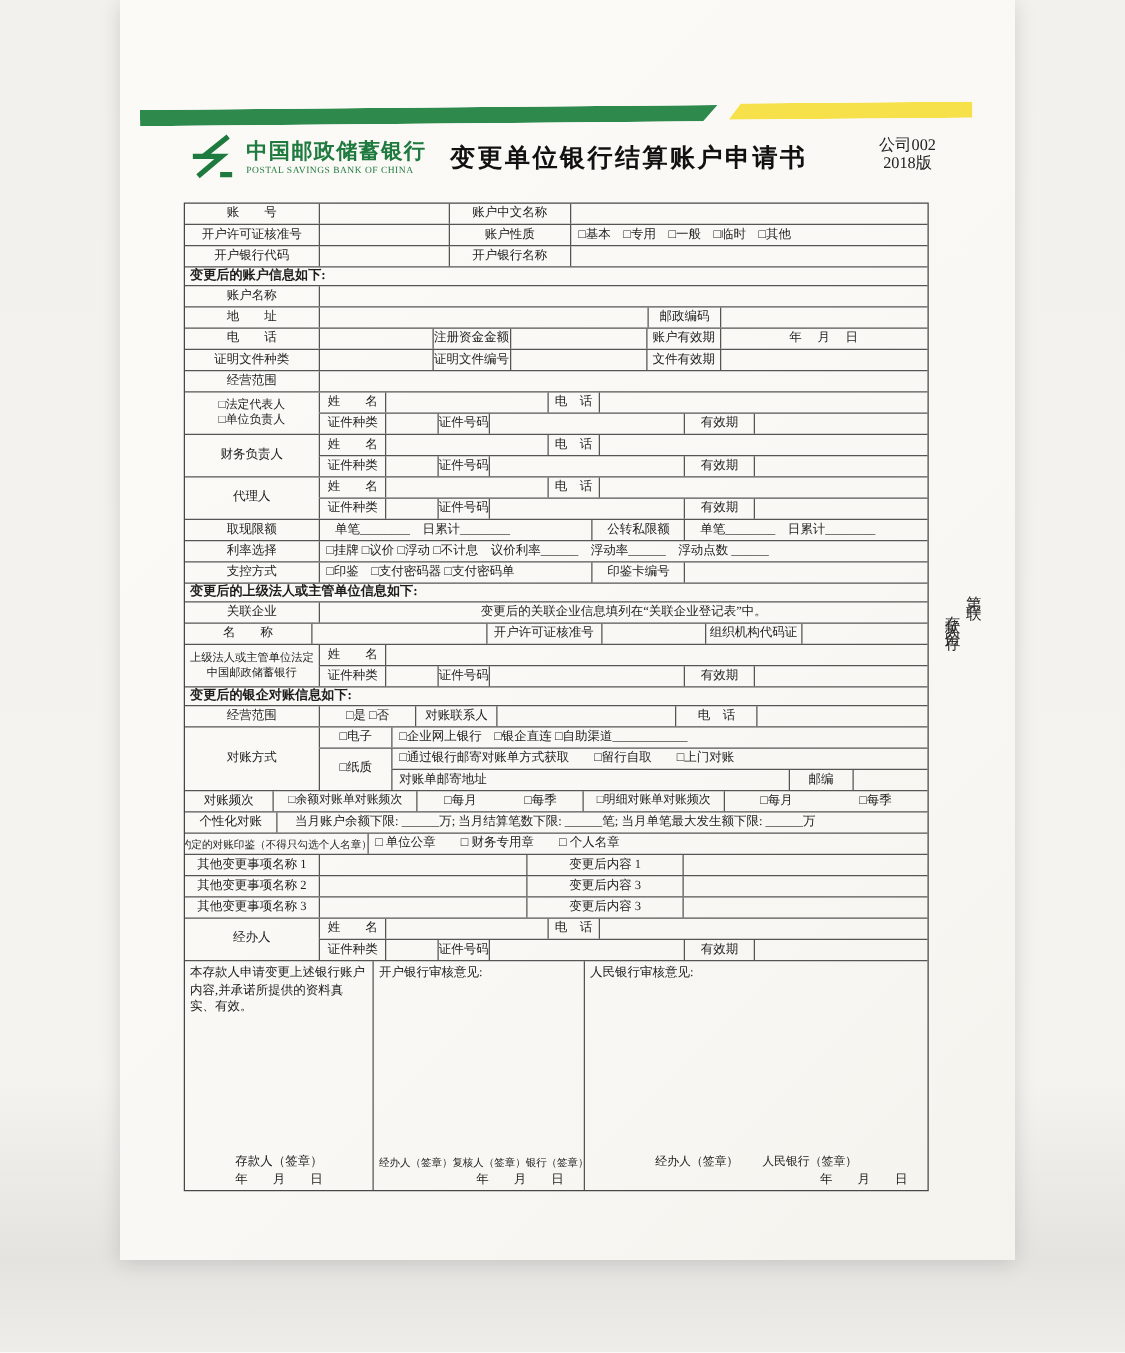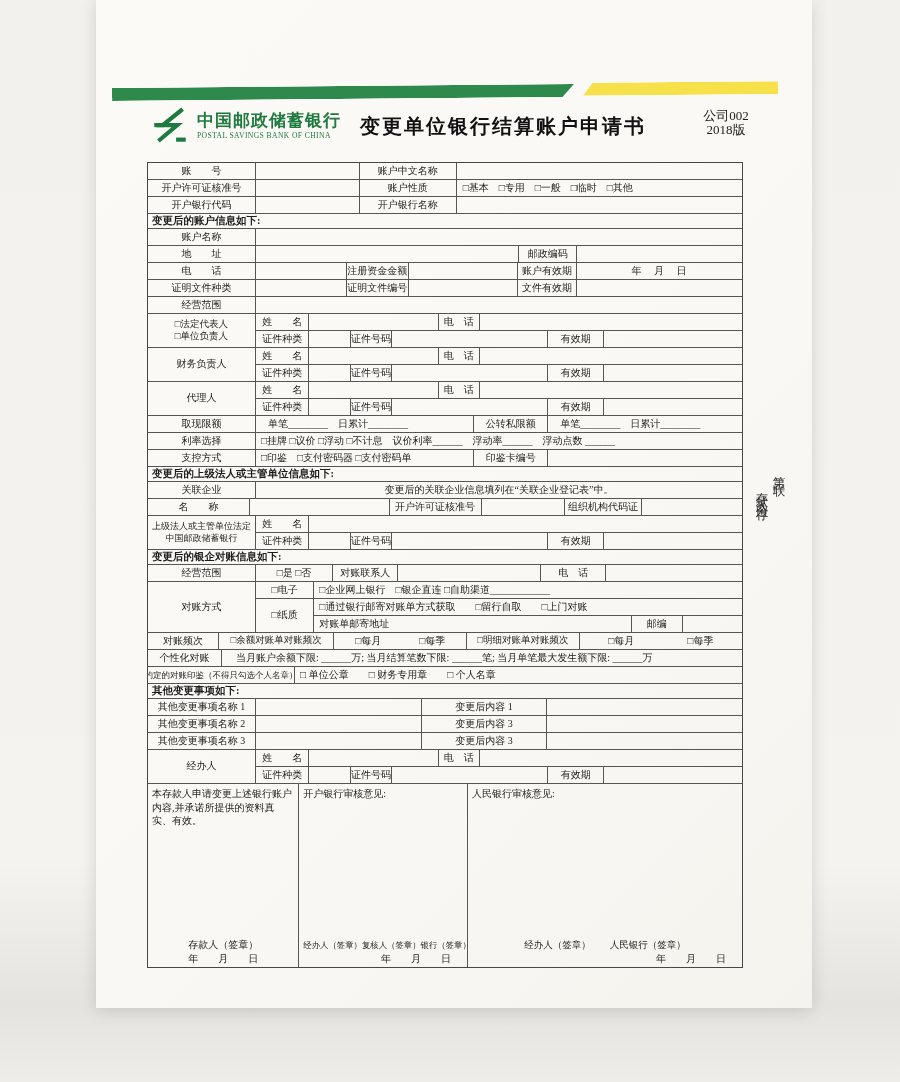--- a/index.html
+++ b/index.html
@@ -308,23 +308,20 @@
 
     <div class="r h17">
       <div class="c" style="width:12.3%">个性化对账</div>
       <div class="c cl" style="width:87.7%;padding-left:14px">当月账户余额下限: ______万; 当月结算笔数下限: ______笔; 当月单笔最大发生额下限: ______万</div>
     </div>
     <div class="r h17">
       <div class="c fs85" style="width:24.6%">约定的对账印鉴（不得只勾选个人名章）</div>
       <div class="c cl" style="width:75.4%;">□ 单位公章　　□ 财务专用章　　□ 个人名章</div>
     </div>
 
-    <div class="r hsec">
-      <div class="c cl chd" style="width:100%">其他变更事项如下:</div>
-    </div>
     <div class="r h17">
       <div class="c" style="width:18%">其他变更事项名称 1</div>
       <div class="c" style="width:28%"></div>
       <div class="c" style="width:21%">变更后内容 1</div>
       <div class="c" style="width:33%"></div>
     </div>
     <div class="r h17">
       <div class="c" style="width:18%">其他变更事项名称 2</div>
       <div class="c" style="width:28%"></div>
       <div class="c" style="width:21%">变更后内容 3</div>

